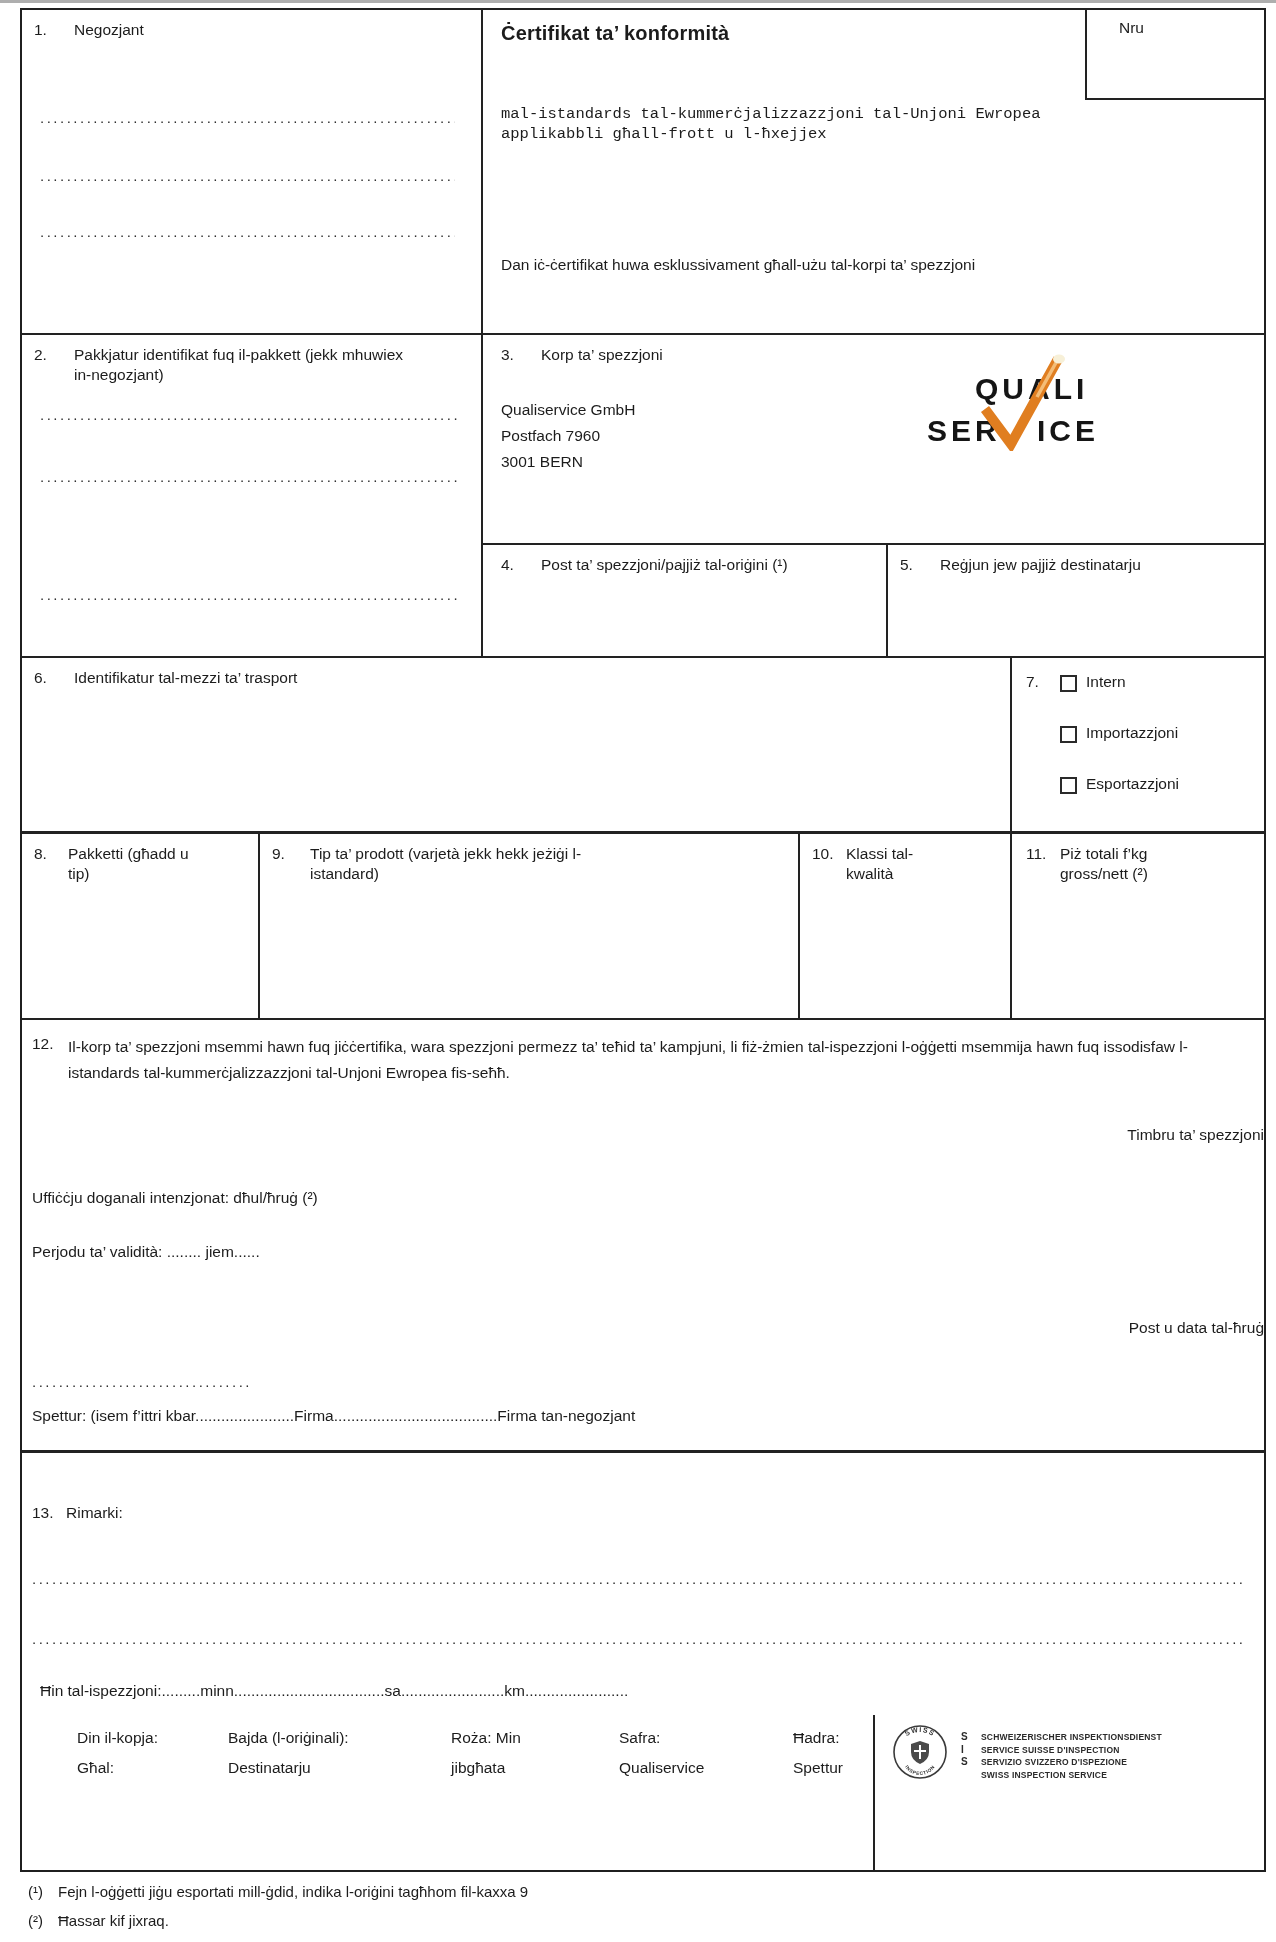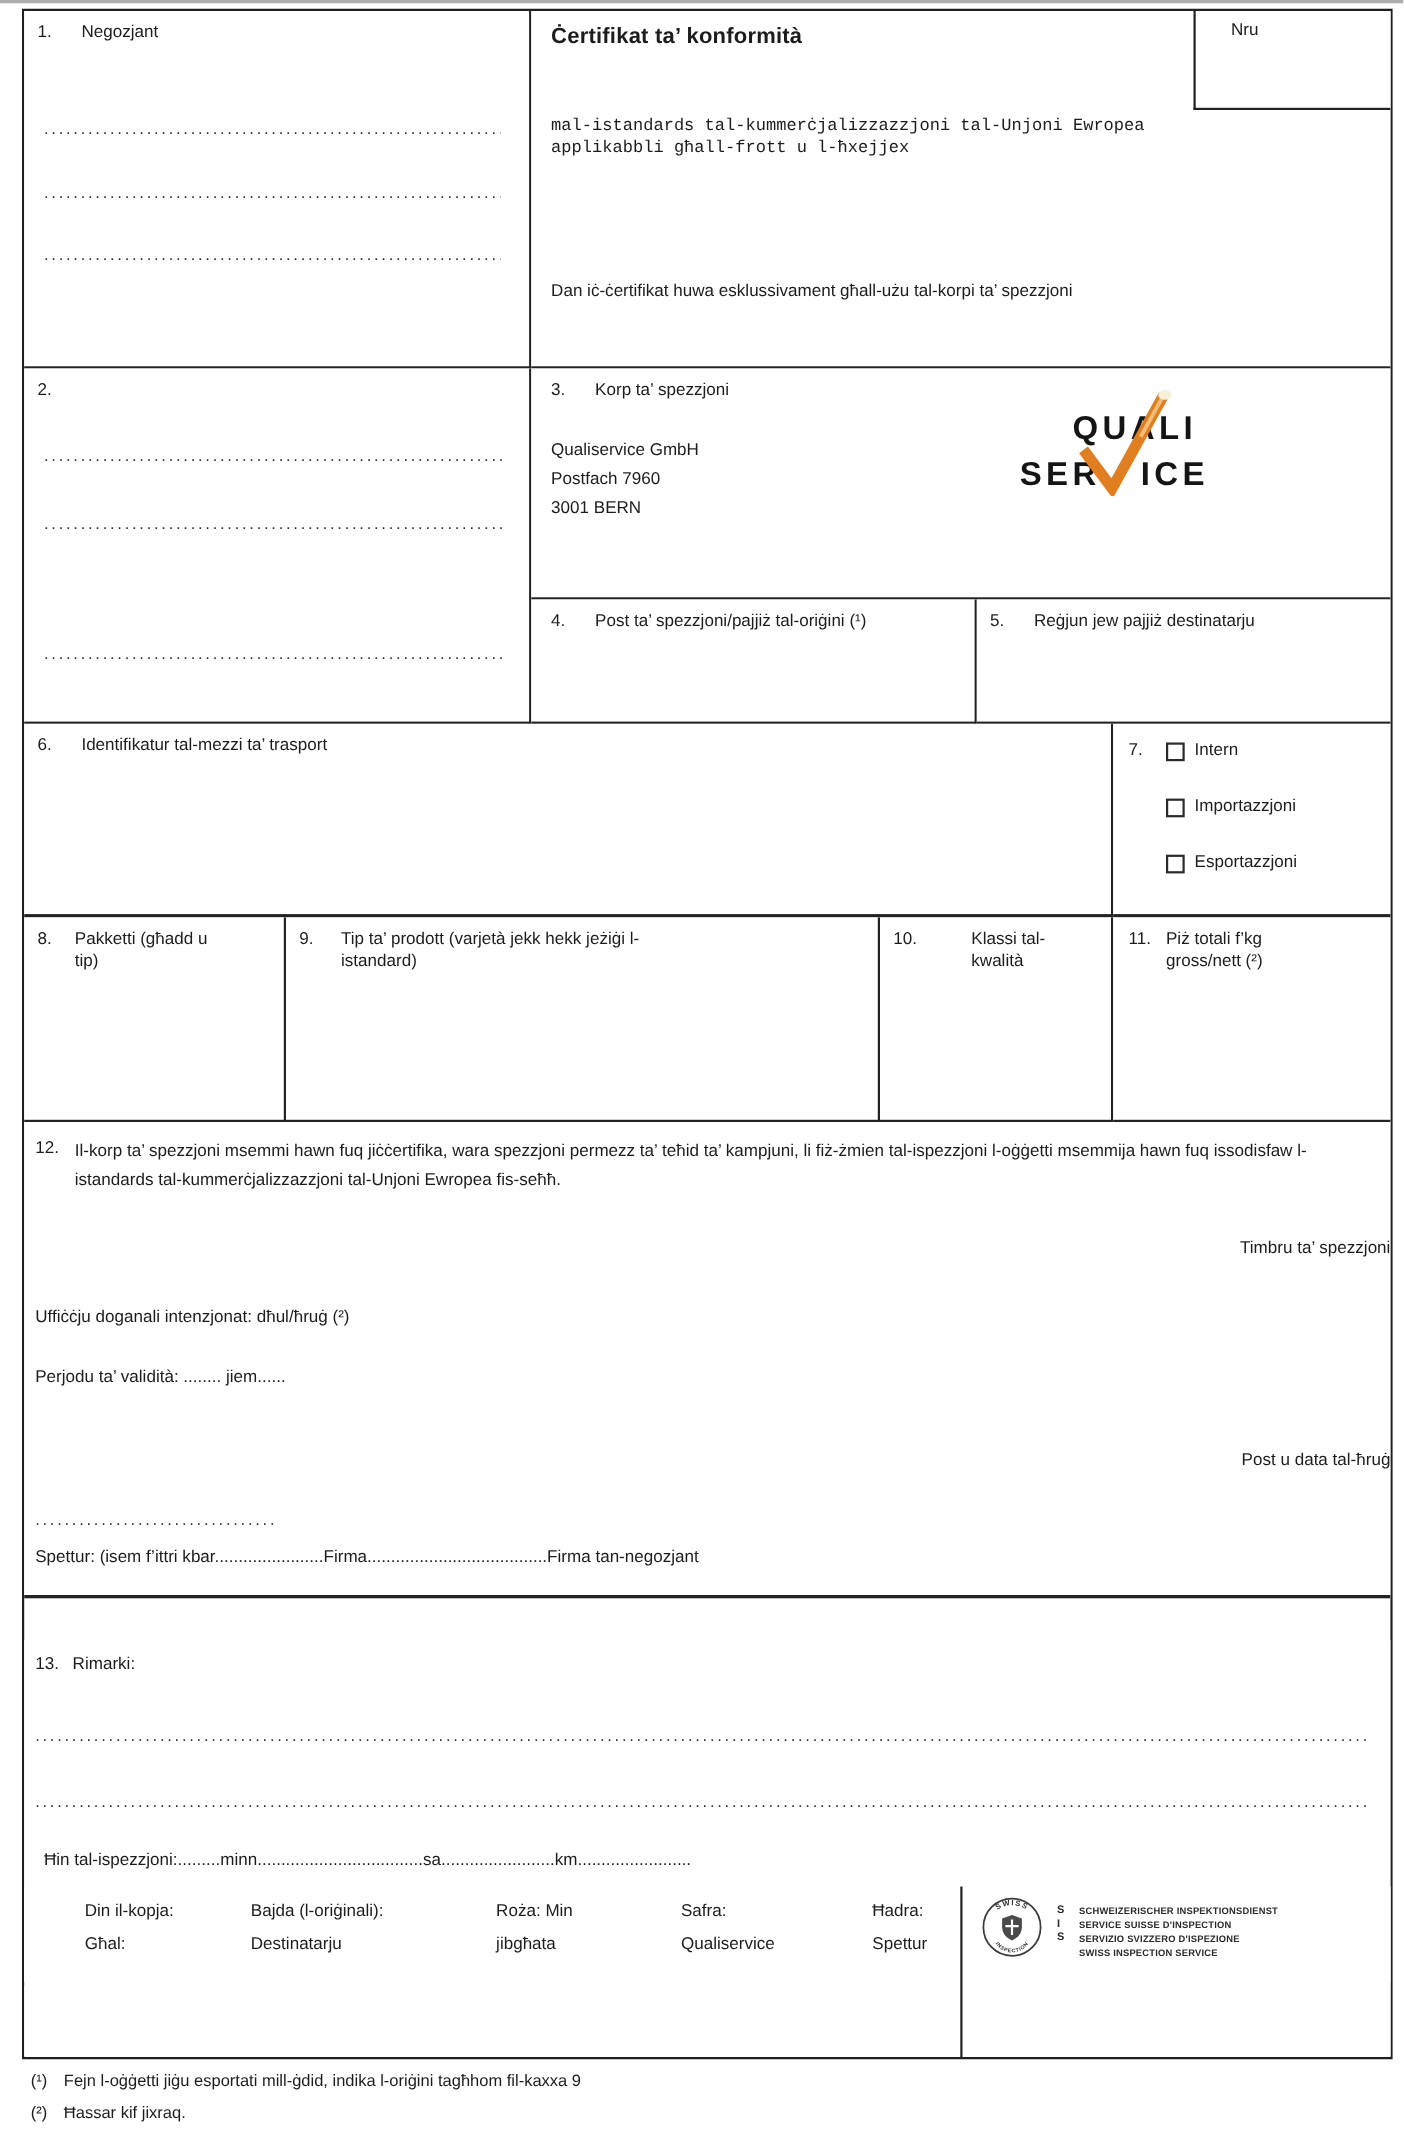--- a/index.html
+++ b/index.html
@@ -62,20 +62,21 @@
       <div class="abs" style="left:18px;top:245px;width:680px;">Dan iċ-ċertifikat huwa esklussivament għall-użu tal-korpi ta’ spezzjoni</div>
     </div>
 
     <div class="cell b-l b-b" style="left:1063px;top:0;width:179px;height:90px;z-index:3;">
       <div class="abs" style="left:32px;top:8px;">Nru</div>
     </div>
 
     <div class="cell b-r b-b" style="left:0;top:325px;width:461px;height:323px;">
       <div class="numlab">
         <span class="num">2.</span>
+        <span class="label" style="width:340px;">Pakkjatur identifikat fuq il-pakkett (jekk mhuwiex in-negozjant)</span>
       </div>
       <span class="dotline" style="left:18px;top:70px;width:420px;">............................................................................................................................................................................................................................................................................................................</span>
       <span class="dotline" style="left:18px;top:132px;width:420px;">............................................................................................................................................................................................................................................................................................................</span>
       <span class="dotline" style="left:18px;top:250px;width:420px;">............................................................................................................................................................................................................................................................................................................</span>
     </div>
 
     <div class="cell b-b" style="left:461px;top:325px;width:781px;height:210px;">
       <div class="numlab" style="padding-left:18px;">
         <span class="num">3.</span>
         <span class="label">Korp ta’ spezzjoni</span>
@@ -147,21 +148,21 @@
     </div>
 
     <div class="cell b-r b-b" style="left:238px;top:824px;width:540px;height:186px;">
       <div class="numlab">
         <span class="num" style="flex:0 0 38px;">9.</span>
         <span class="label" style="width:335px;">Tip ta’ prodott (varjetà jekk hekk jeżiġi l-istandard)</span>
       </div>
     </div>
 
     <div class="cell b-r b-b" style="left:778px;top:824px;width:212px;height:186px;">
-      <div class="numlab" style="padding-left:12px;gap:37px;">
+      <div class="numlab" style="padding-left:12px;">
         <span class="num" style="flex:0 0 34px;">10.</span>
         <span class="label" style="width:100px;">Klassi tal-kwalità</span>
       </div>
     </div>
 
     <div class="cell b-b" style="left:990px;top:824px;width:252px;height:186px;">
       <div class="numlab" style="padding-left:14px;">
         <span class="num" style="flex:0 0 34px;">11.</span>
         <span class="label" style="width:135px;">Piż totali f’kg gross/nett (²)</span>
       </div>

